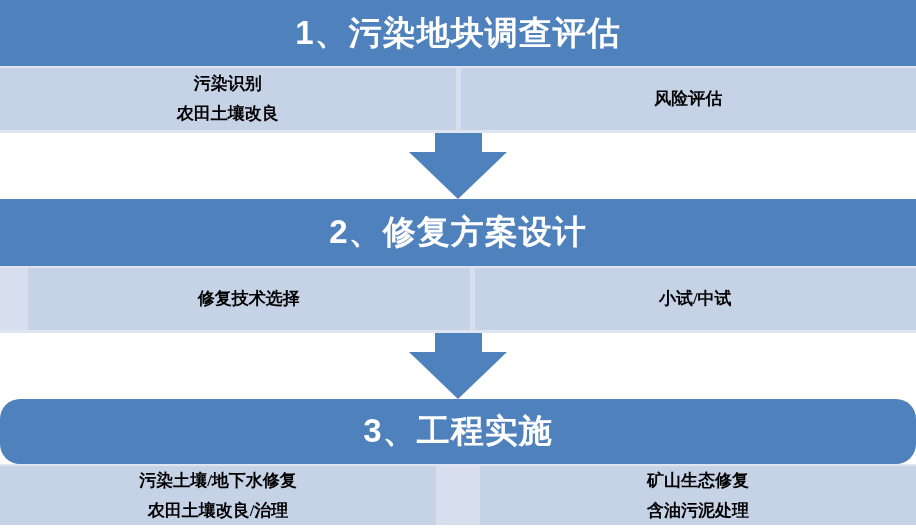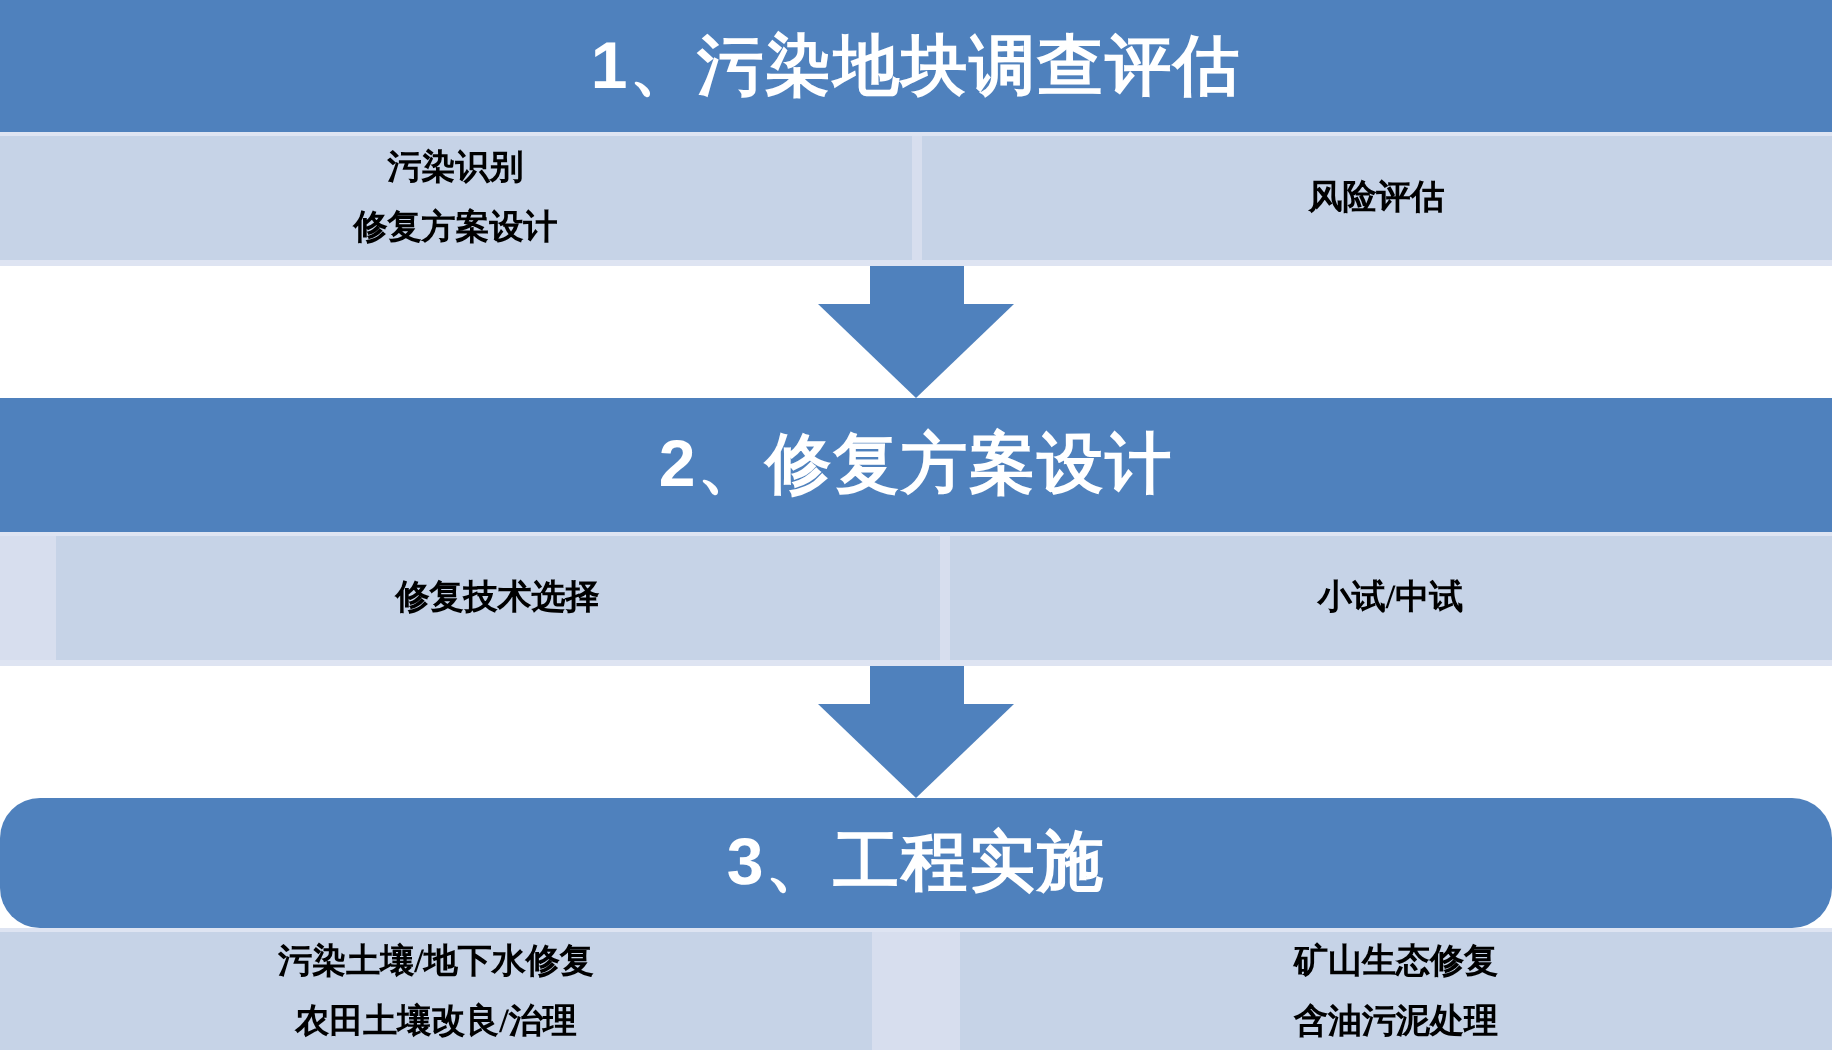--- a/index.html
+++ b/index.html
@@ -77,21 +77,21 @@
 </head>
 <body>
 
 <div class="canvas">
 
   <div class="section s1">
     <div class="section-header">1、污染地块调查评估</div>
     <div class="section-body">
       <div class="cell">
         <div class="cell-line">污染识别</div>
-        <div class="cell-line">修复方案设计</div>
+        <div class="cell-line">农田土壤改良</div>
       </div>
       <div class="cell">
         <div class="cell-line">风险评估</div>
       </div>
     </div>
   </div>
 
   <div class="arrow-zone">
     <div class="arrow-stem"></div>
     <div class="arrow-head"></div>

